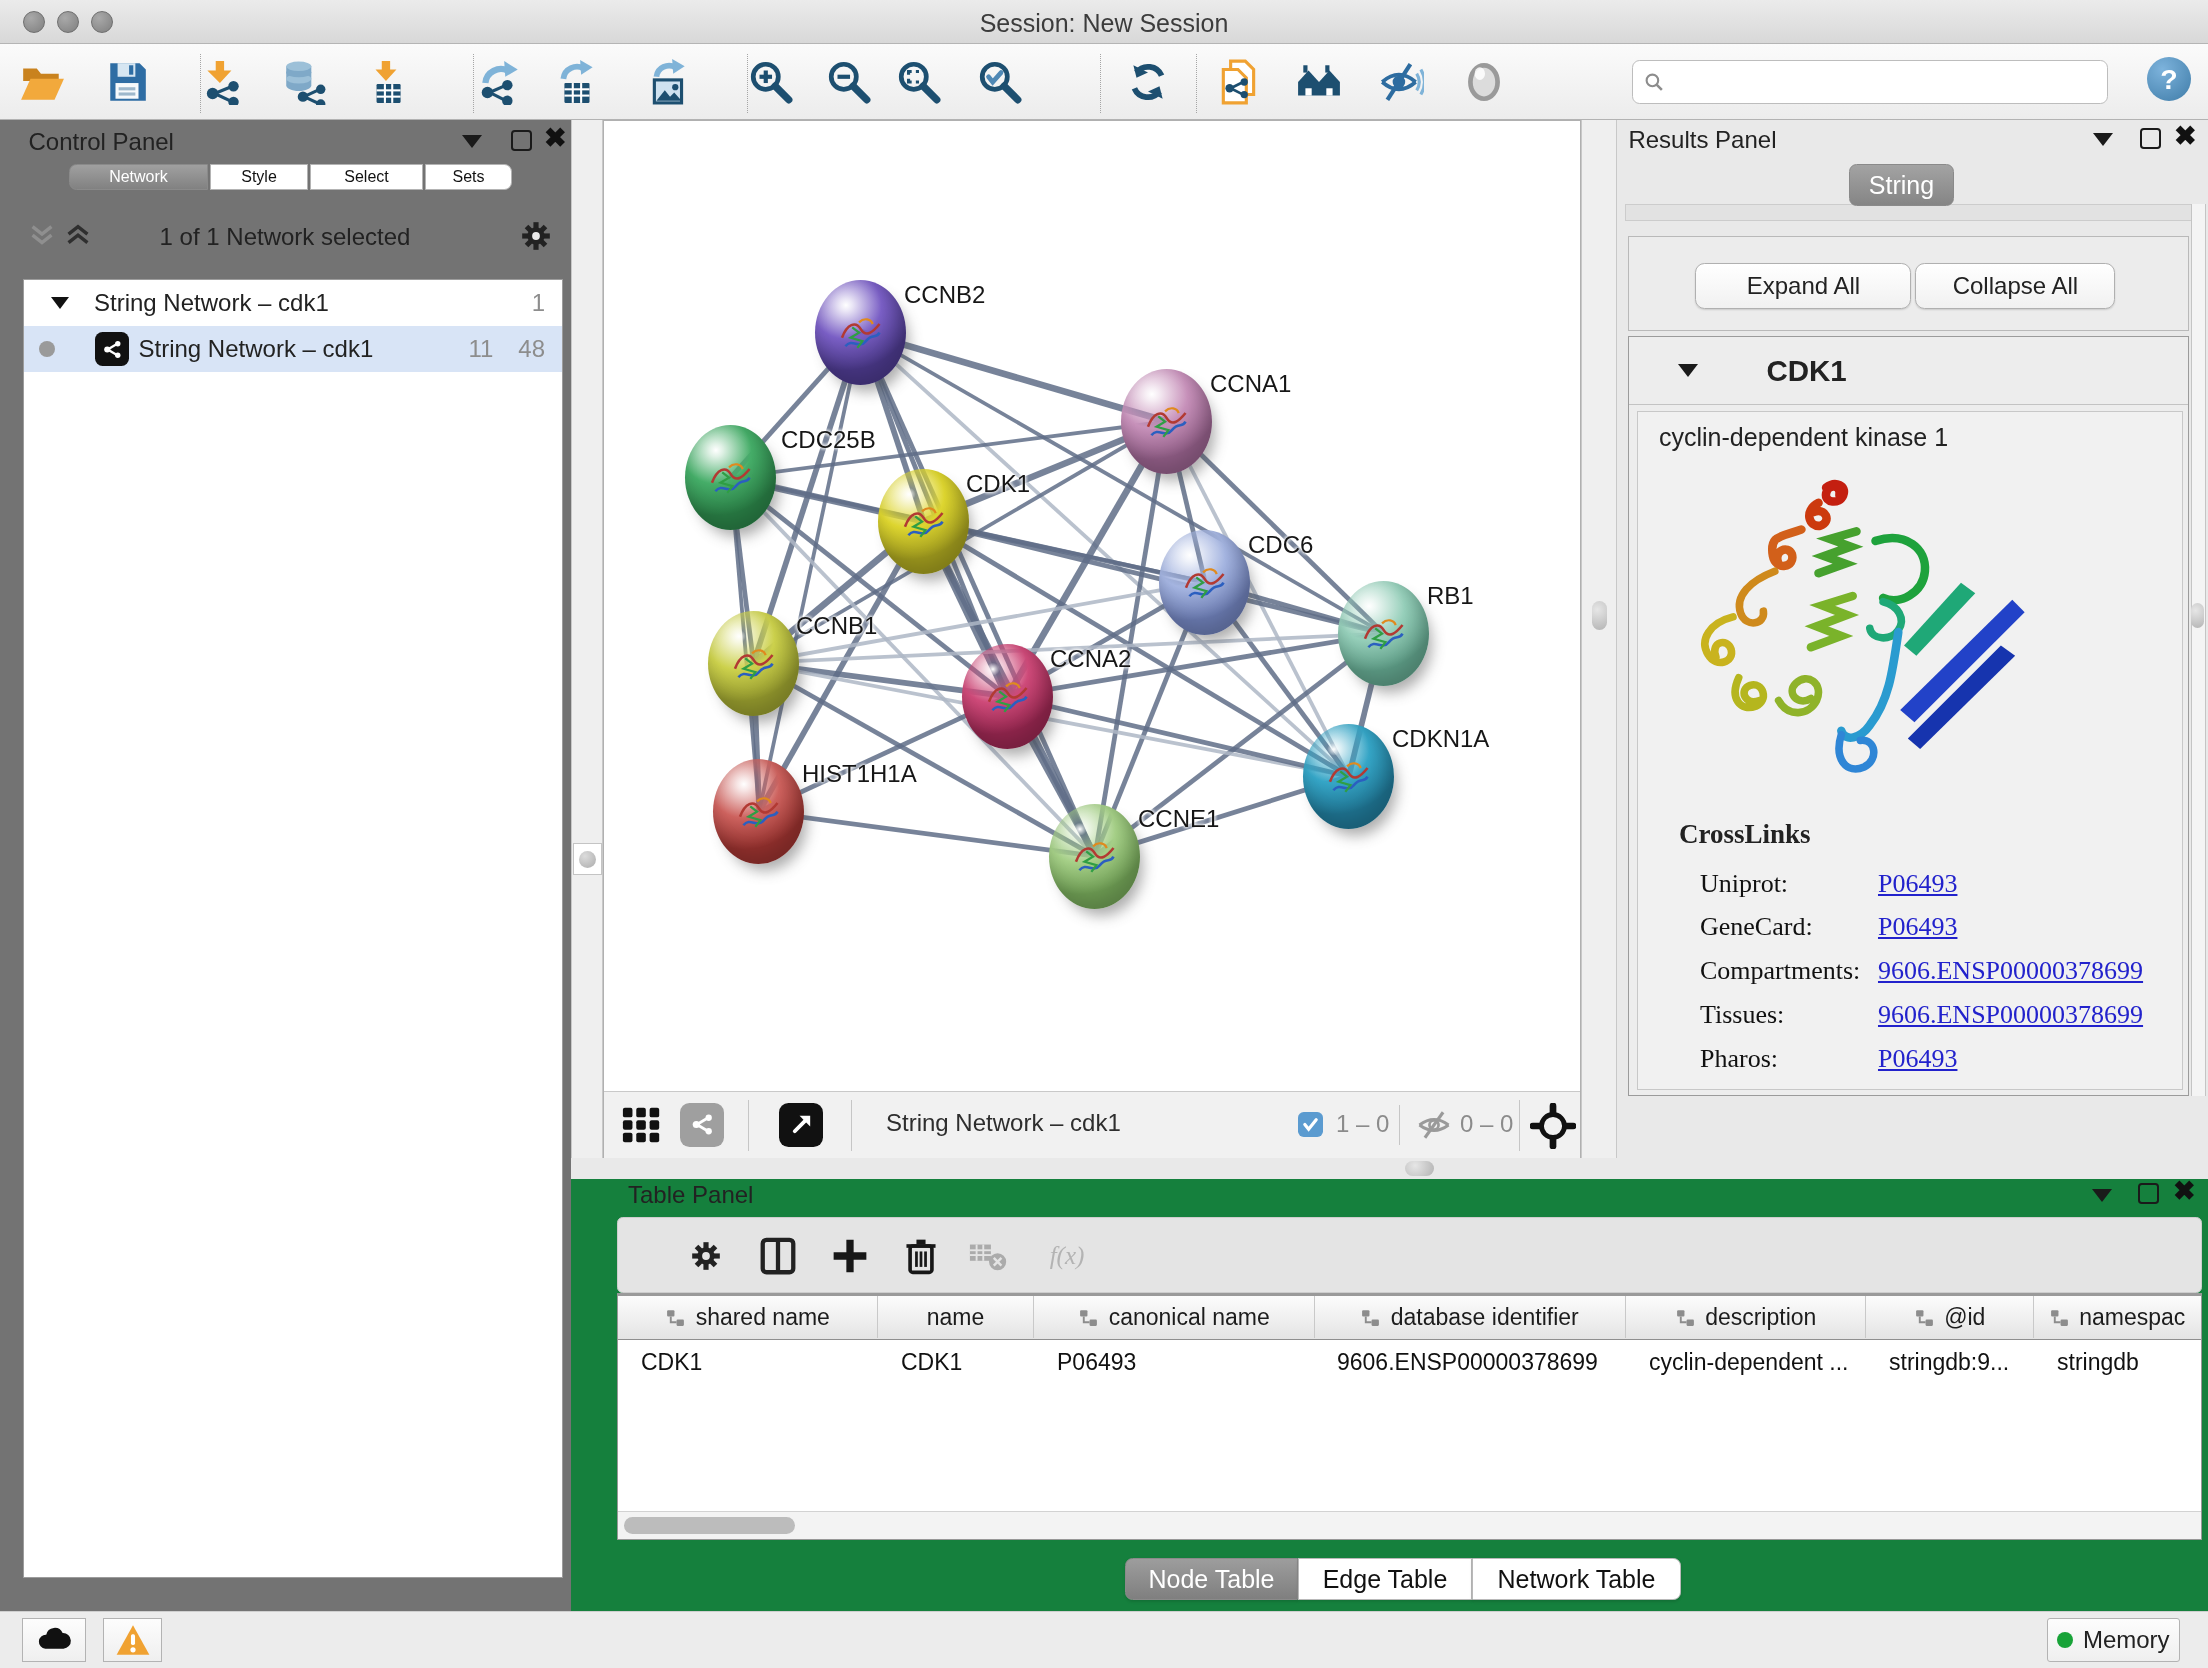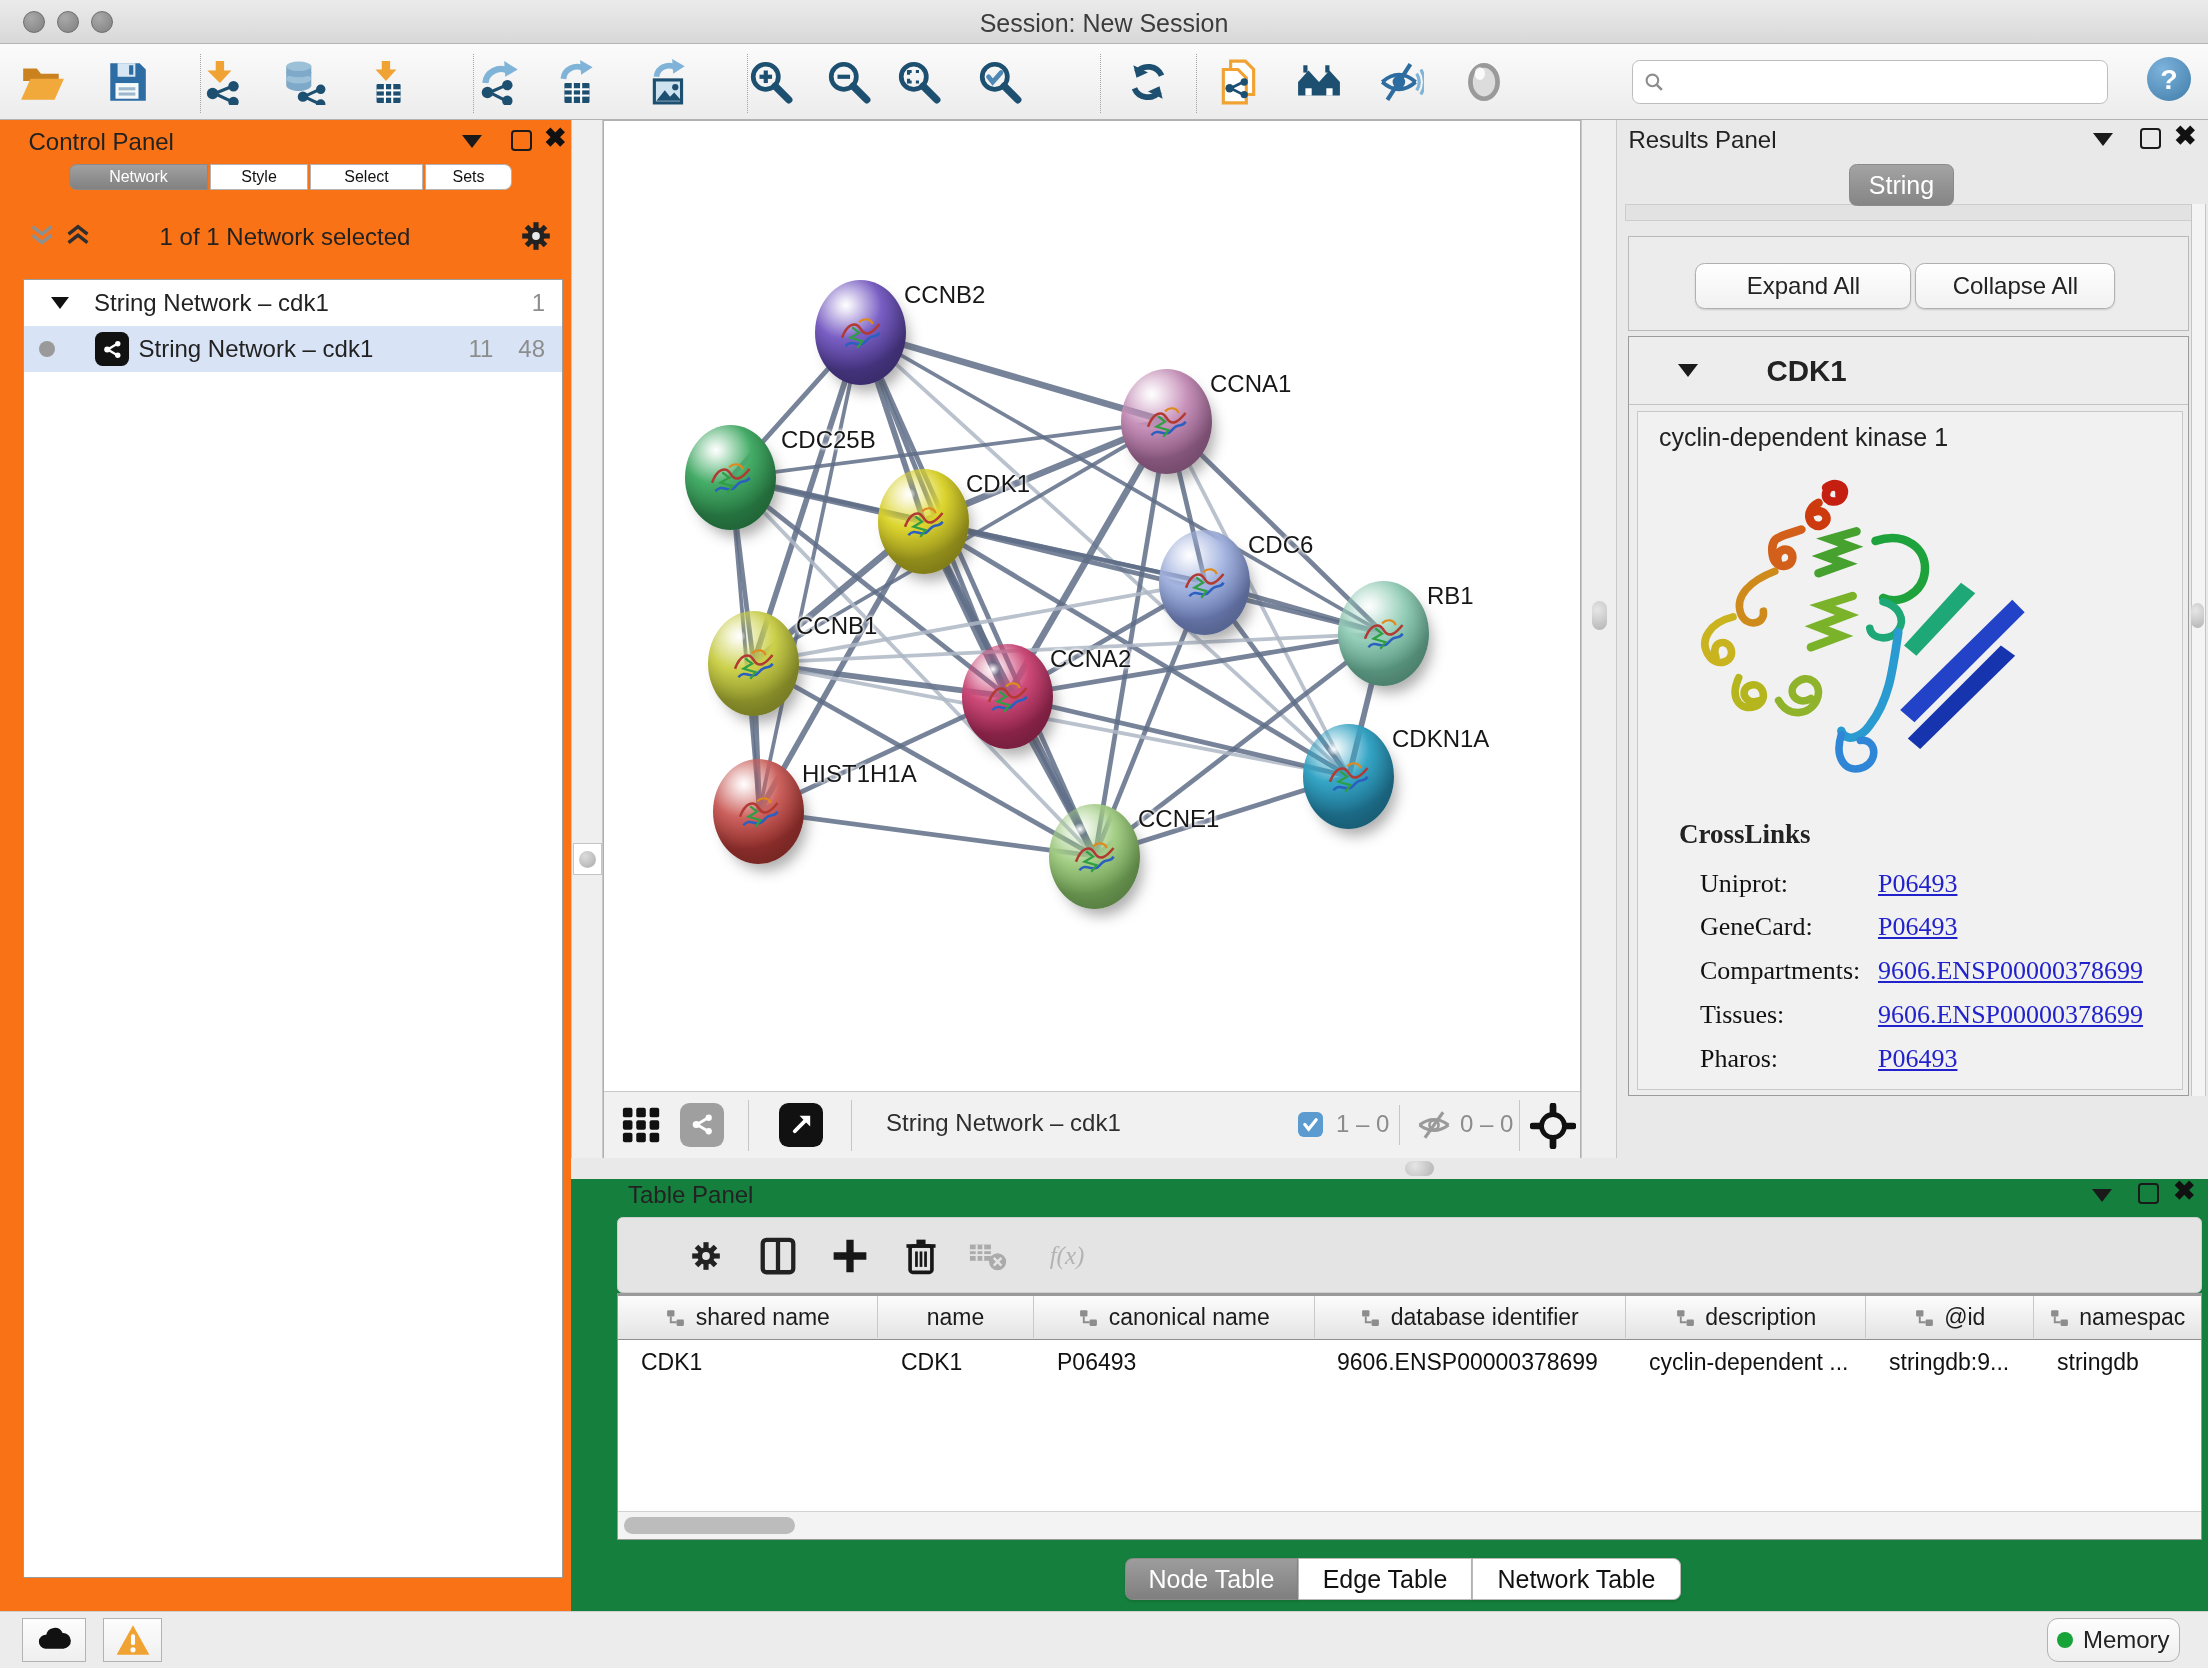--- a/index.html
+++ b/index.html
@@ -16,21 +16,21 @@
   .tbtn svg{width:46px;height:46px}
   .tsep{position:absolute;top:9.5px;height:59px;border-left:1.9px dotted #a5a5a5}
   .searchbox{position:absolute;left:1632px;top:16px;width:476px;height:44px;background:#fff;border:1.9px solid #bdbdbd;border-radius:7.6px;display:flex;align-items:center;padding:0 11.4px;gap:7.6px}
   .helpbtn{position:absolute;left:2147px;top:13.3px;width:44px;height:44px;border-radius:50%;background:radial-gradient(circle at 35% 28%,#7db3dc,#3f7ca8);color:#fff;font-size:28.5px;font-weight:bold;display:flex;align-items:center;justify-content:center}
   
   .phead{font-size:24px;color:#222}
   .caret-down{width:0;height:0;border-left:10.5px solid transparent;border-right:10.5px solid transparent;border-top:13.3px solid #1a1a1a;display:inline-block}
   .float-box{width:21px;height:21px;border:2.9px solid #1a1a1a;border-radius:3.8px;display:inline-block}
   .close-x{font-size:27px;font-weight:bold;color:#111;line-height:21px}
   
-  .ctrl{position:absolute;left:0;top:120px;width:571px;height:1491px;background:#f97316}
+  .ctrl{position:absolute;left:0;top:120px;width:571px;height:1491px;background:#737373}
   .tab{position:absolute;height:26px;display:flex;align-items:center;justify-content:center;font-size:16px;background:#fff;border:1px solid #b3b3b3;color:#111}
   .tab.sel{background:linear-gradient(#a0a0a0,#818181);color:#fff;border-color:#8a8a8a}
   .treebox{position:absolute;left:23px;top:159px;width:540px;height:1299px;background:#fff;border:1.9px solid #9c9c9c}
   .trow{position:absolute;left:0;width:100%;height:46px;display:flex;align-items:center;font-size:24px}
   .trow .cnt{color:#8d8d8d}
   .sel-row{background:#d8e4f6}
   .str-icon{width:34px;height:34px;border-radius:7.6px;background:#111;display:flex;align-items:center;justify-content:center}
   .tri-down{width:0;height:0;border-left:9.5px solid transparent;border-right:9.5px solid transparent;border-top:12.4px solid #111}
   
   .canvas{position:absolute;left:603px;top:120px;width:978px;height:1039px;background:#fff;border:1px solid #b0b0b0}
@@ -782,18 +782,18 @@
         <path d="M12 32a8 8 0 0 1 1-16 10 10 0 0 1 19-2 7 7 0 0 1 1 18z" fill="#111"></path>
       </svg>
   </div>
   <div class="sbtn" style="left:103px;width:59px">
     <svg width="36" height="36" viewBox="0 0 44 44">
         <path d="M22 4L42 40H2z" fill="#f0a232"></path>
         <rect x="19.5" y="15" width="5" height="13" rx="2" fill="#fff"></rect>
         <circle cx="22" cy="34" r="3.2" fill="#fff"></circle>
       </svg>
   </div>
-  <div class="sbtn" style="left:2047px;width:133px;border-radius:11px">
+  <div class="sbtn" style="left:2047px;width:133px;border-radius:3px">
     <span class="memdot"></span>
     <span style="font-size:24px">Memory</span>
   </div>
 </div>
 
 
 </body></html>

